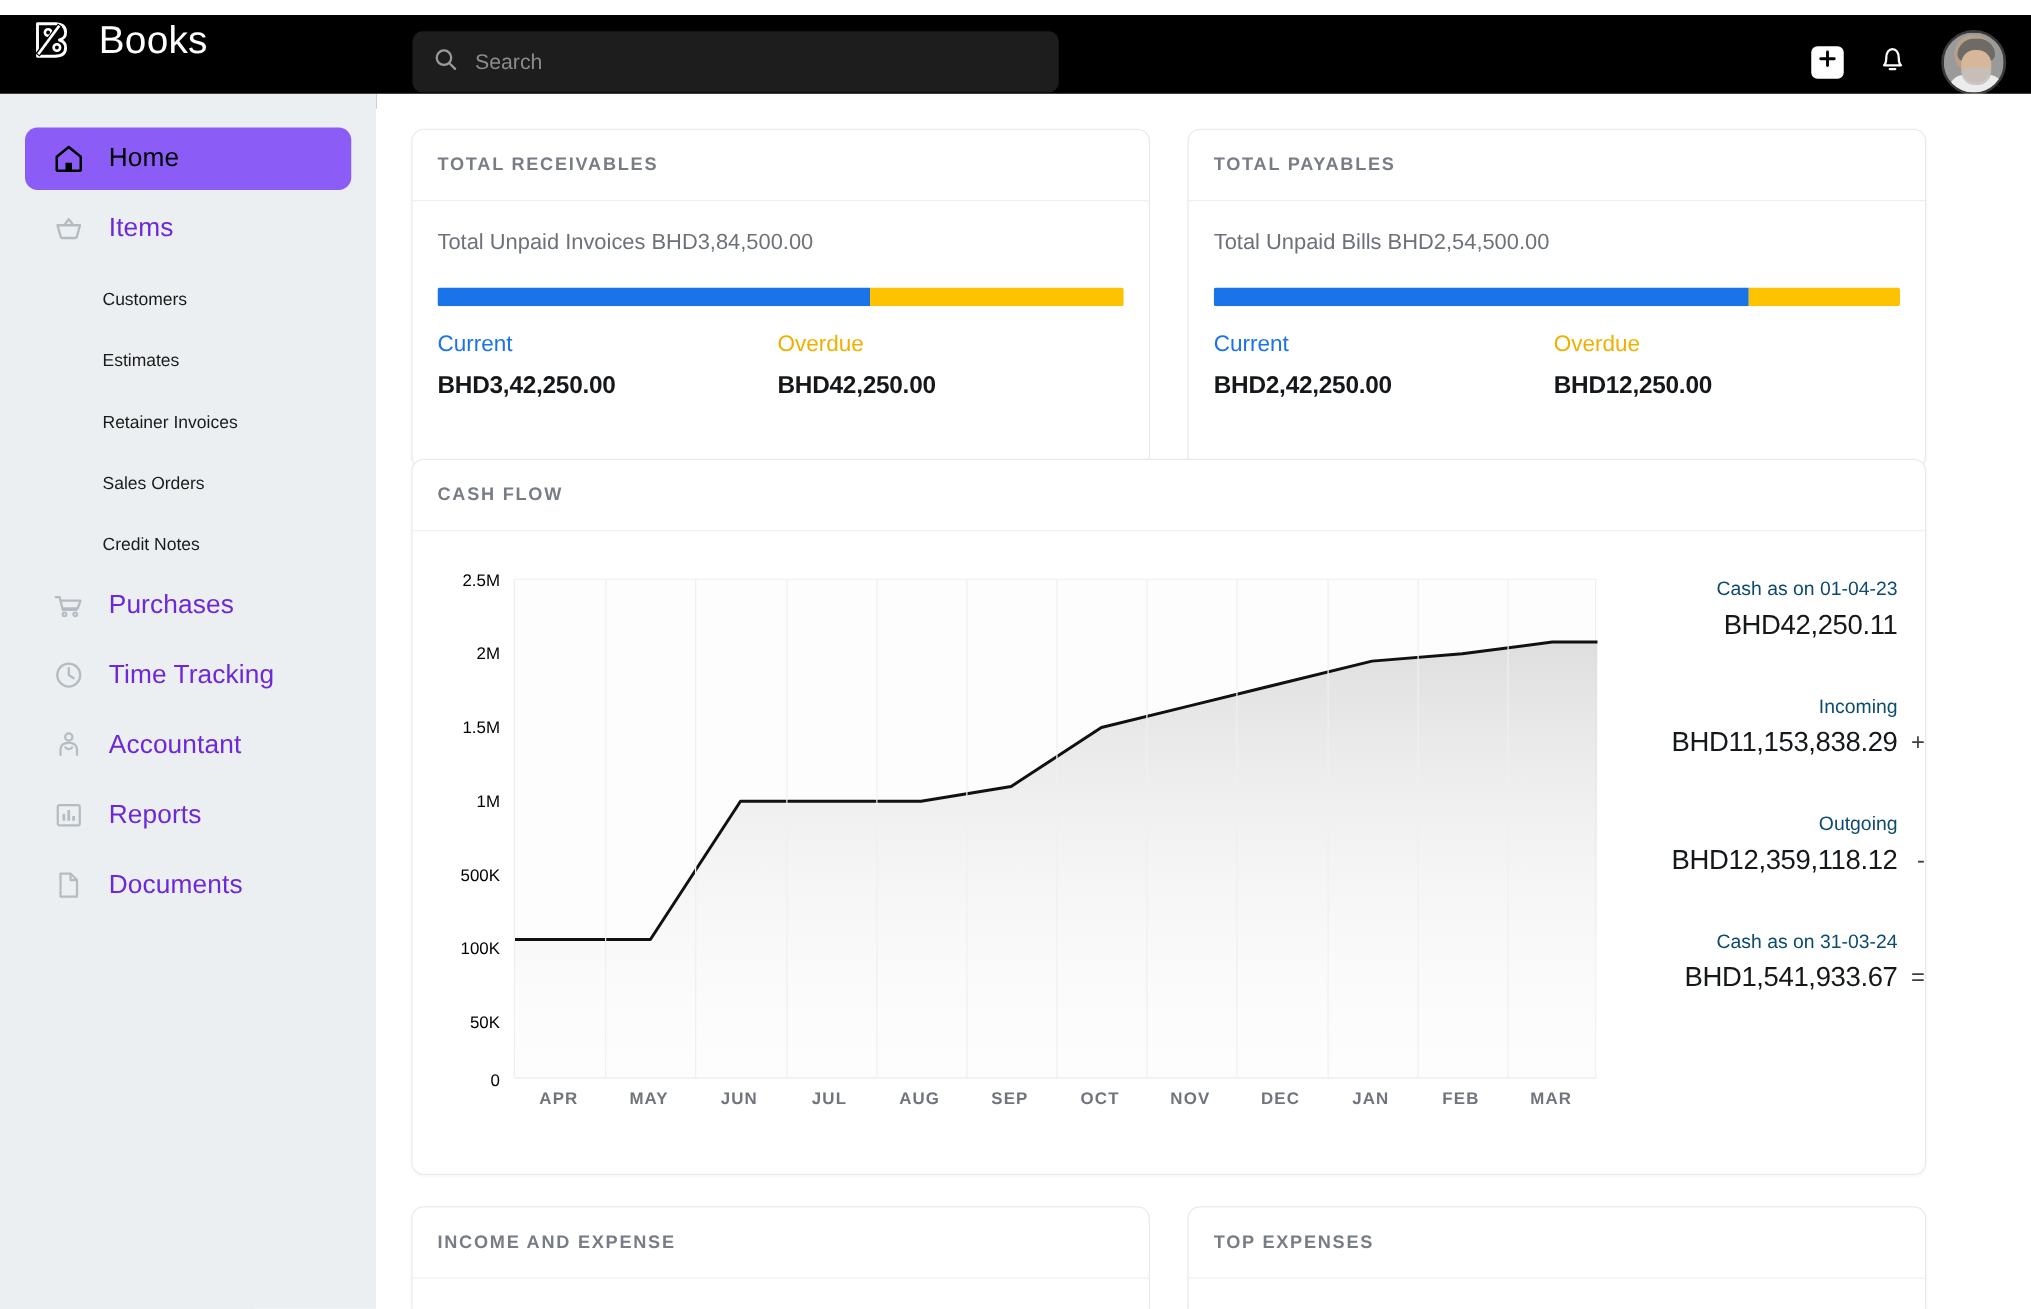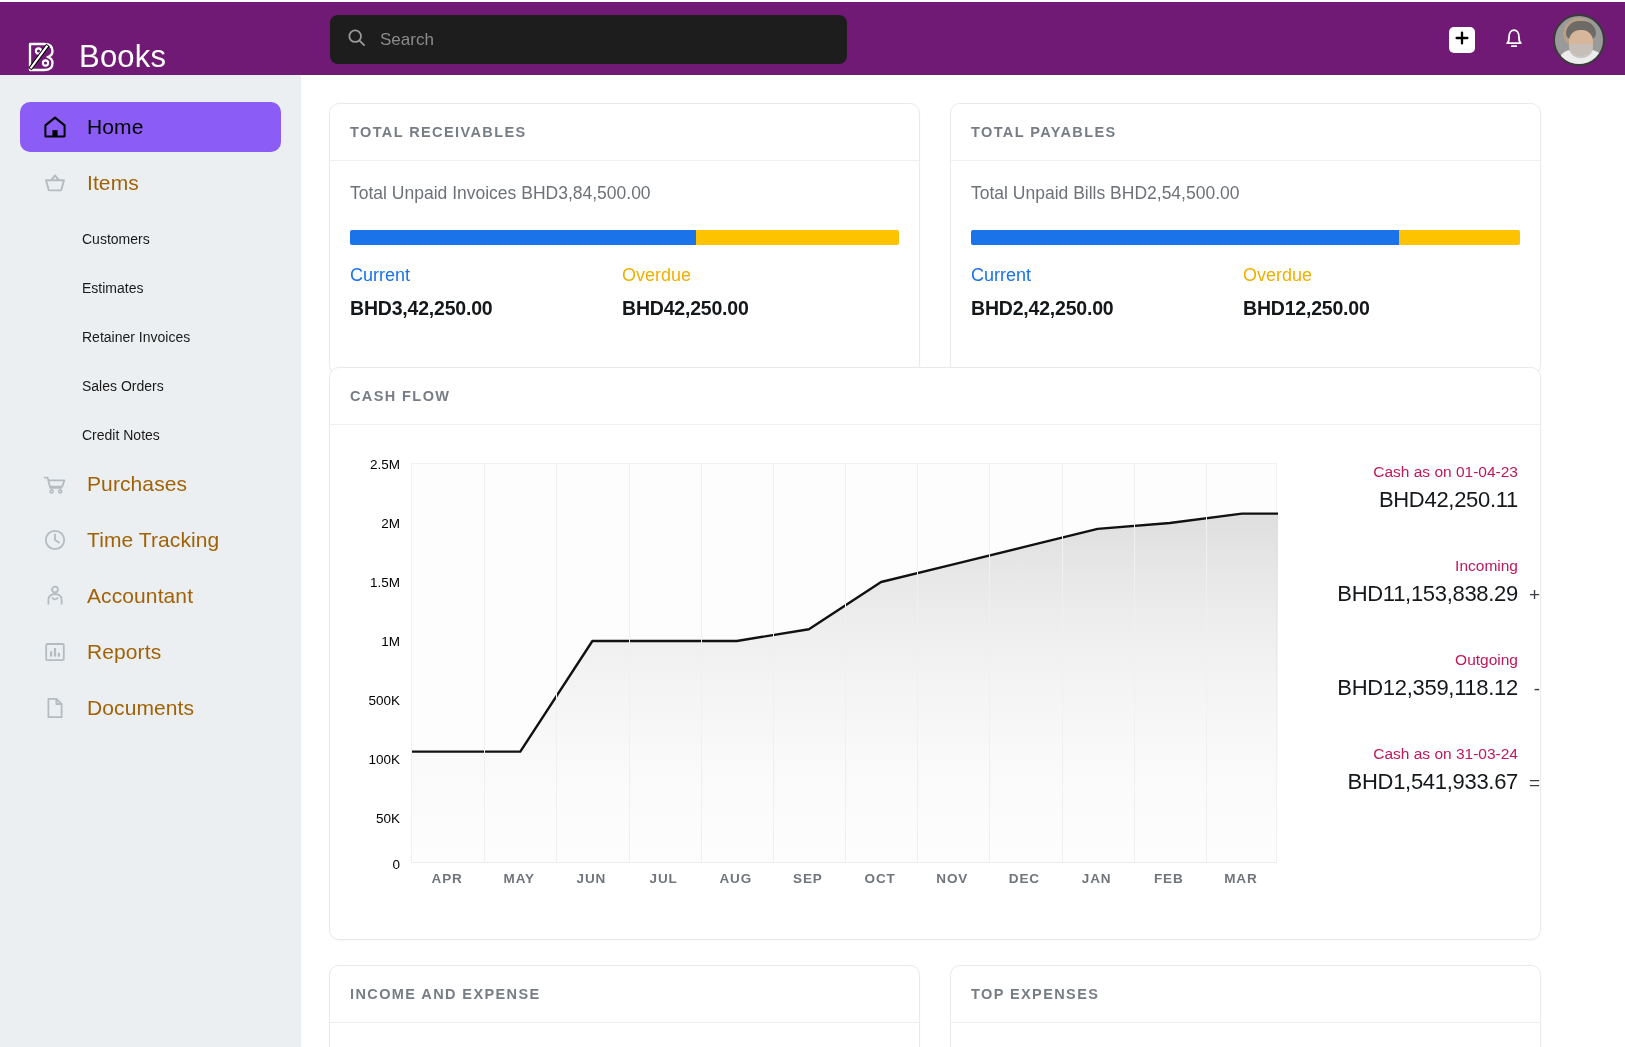--- a/index.html
+++ b/index.html
@@ -5,24 +5,24 @@
   * { box-sizing: border-box; margin: 0; padding: 0; }
   html, body {
     width: 1625px; height: 1047px;
     font-family: "Liberation Sans", sans-serif;
     background: #ffffff;
     overflow: hidden;
   }
 
   
   .topbar {
-    position: absolute; top: 2px; left: 0;
+    position: absolute; top: 12px; left: 0;
     width: 1625px; height: 75px;
-    background: #701a75;
-    display: flex; align-items: flex-end;
+    background: #000000;
+    display: flex; align-items: flex-start;
   }
   .brand { display: flex; align-items: center; margin-left: 22px; }
   .logo-box { width: 40px; height: 40px; display: flex; align-items: center; justify-content: center; }
   .brand-name {
     color: #ffffff; font-size: 31px; font-weight: 400;
     margin-left: 17px; letter-spacing: .2px;
   }
   .search-wrap {
     position: absolute; left: 330px; top: 13px;
     width: 517px; height: 49px;
@@ -66,21 +66,21 @@
   }
   .nav-item {
     display: flex; align-items: center;
     height: 50px; margin: 0 20px 6px 20px;
     padding-left: 21px; border-radius: 10px;
     cursor: pointer;
   }
   .nav-item.active { background: #8b5cf6; }
   .nav-icon { width: 28px; height: 28px; display: flex; align-items: center; justify-content: center; flex: none; }
   .nav-label {
-    font-size: 21px; color: #a16207; margin-left: 18px;
+    font-size: 21px; color: #6d28d9; margin-left: 18px;
     letter-spacing: .1px;
   }
   .nav-item.active .nav-label { color: #000000; }
   .sub-item {
     display: flex; align-items: center; height: 49px;
     margin: 0 20px; padding-left: 62px; border-radius: 10px; cursor: pointer;
   }
   .sub-label { font-size: 14px; color: #1a1a1a; }
 
   
@@ -136,21 +136,21 @@
   .plot .vline { position: absolute; top: 0; bottom: 0; width: 1px; background: #f0f0f0; }
   .plot .baseline { position: absolute; left: 0; right: 0; bottom: 0; height: 1px; background: #ececec; }
   .x-axis { position: absolute; left: 63px; top: 408px; width: 866px; height: 26px; }
   .x-tick {
     position: absolute; font-size: 13.5px; letter-spacing: .9px; color: #6f757b;
     font-weight: 700; transform: translateX(-50%); white-space: nowrap;
   }
   .cf-summary { position: absolute; right: 22px; top: 38px; width: 262px; text-align: right; }
   .sum-block { margin-bottom: 44px; position: relative; }
   .sum-block:last-child { margin-bottom: 0; }
-  .sum-label { font-size: 15.5px; color: #be185d; }
+  .sum-label { font-size: 15.5px; color: #0c4a6e; }
   .sum-value { font-size: 22px; color: #15181b; margin-top: 6px; letter-spacing: -.3px; }
   .sum-sign { position: absolute; right: -22px; bottom: 1px; font-size: 19px; color: #3b3f44; }
 
   
   .bottom-card { top: 890px; height: 120px; }
   #income-expense-card { left: 28px; width: 591px; }
   #top-expenses-card { left: 649px; width: 591px; }
 </style>
 </head>
 <body>

